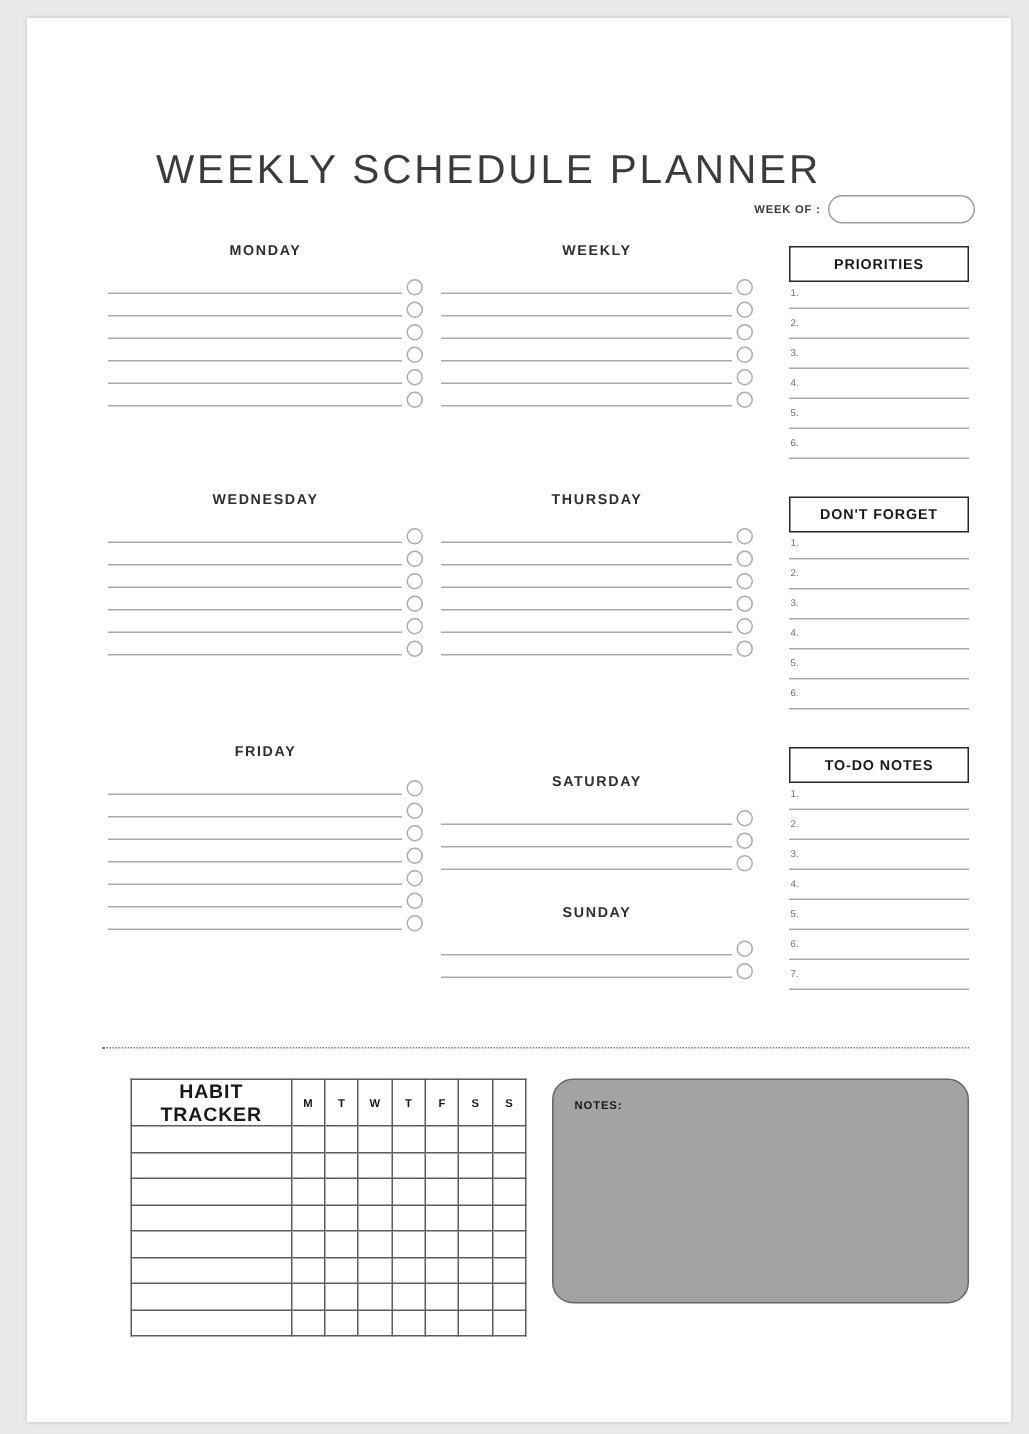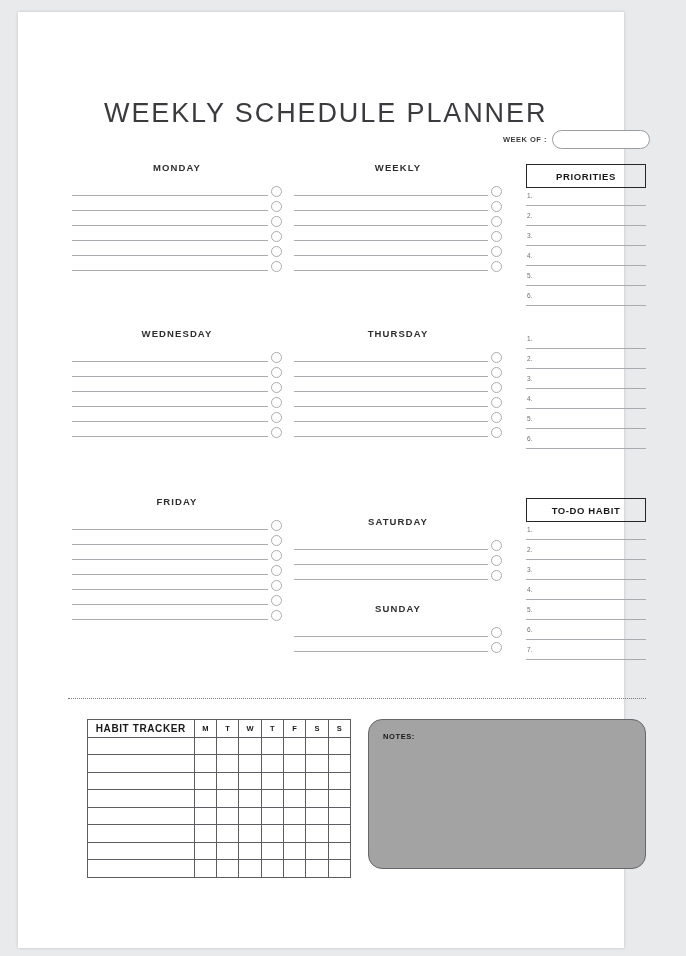--- a/index.html
+++ b/index.html
@@ -10,21 +10,21 @@
     background: #e9eaec;
     font-family: "Liberation Sans", sans-serif;
     overflow: hidden;
   }
 
   
   #paper {
     position: absolute;
     left: 18px;
     top: 12px;
-    width: 606px;
+    width: 656px;
     height: 936px;
     background: #ffffff;
     box-shadow: 0 0 3px rgba(0,0,0,0.18);
   }
 
   #sheet-inner {
     position: absolute;
     left: 0; top: 0; right: 0; bottom: 0;
   }
 
@@ -162,21 +162,21 @@
     border-collapse: collapse;
   }
   #habit-tracker td {
     border: 1px solid #5b5d62;
     height: 17.5px;
     padding: 0;
   }
   #habit-tracker .ht-title-cell {
     width: 105px;
     text-align: center;
-    font-size: 10px;
+    font-size: 13px;
     font-weight: bold;
     letter-spacing: 0.6px;
     color: #18181b;
   }
   #habit-tracker .ht-day-cell {
     width: 22px;
     text-align: center;
     font-size: 7.5px;
     font-weight: bold;
     color: #18181b;
@@ -422,20 +422,21 @@
           <div class="num-row">
             <span class="num-label">5.</span>
             <div class="num-rule"></div>
           </div>
           <div class="num-row">
             <span class="num-label">6.</span>
             <div class="num-rule"></div>
           </div>
         </div>
         <div class="side-box" style="left: 508px; top: 319px;">
+          <div class="side-header">DON'T FORGET</div>
           <div class="num-row">
             <span class="num-label">1.</span>
             <div class="num-rule"></div>
           </div>
           <div class="num-row">
             <span class="num-label">2.</span>
             <div class="num-rule"></div>
           </div>
           <div class="num-row">
             <span class="num-label">3.</span>
@@ -448,21 +449,21 @@
           <div class="num-row">
             <span class="num-label">5.</span>
             <div class="num-rule"></div>
           </div>
           <div class="num-row">
             <span class="num-label">6.</span>
             <div class="num-rule"></div>
           </div>
         </div>
         <div class="side-box" style="left: 508px; top: 486px;">
-          <div class="side-header">TO-DO HABIT</div>
+          <div class="side-header">TO-DO NOTES</div>
           <div class="num-row">
             <span class="num-label">1.</span>
             <div class="num-rule"></div>
           </div>
           <div class="num-row">
             <span class="num-label">2.</span>
             <div class="num-rule"></div>
           </div>
           <div class="num-row">
             <span class="num-label">3.</span>

